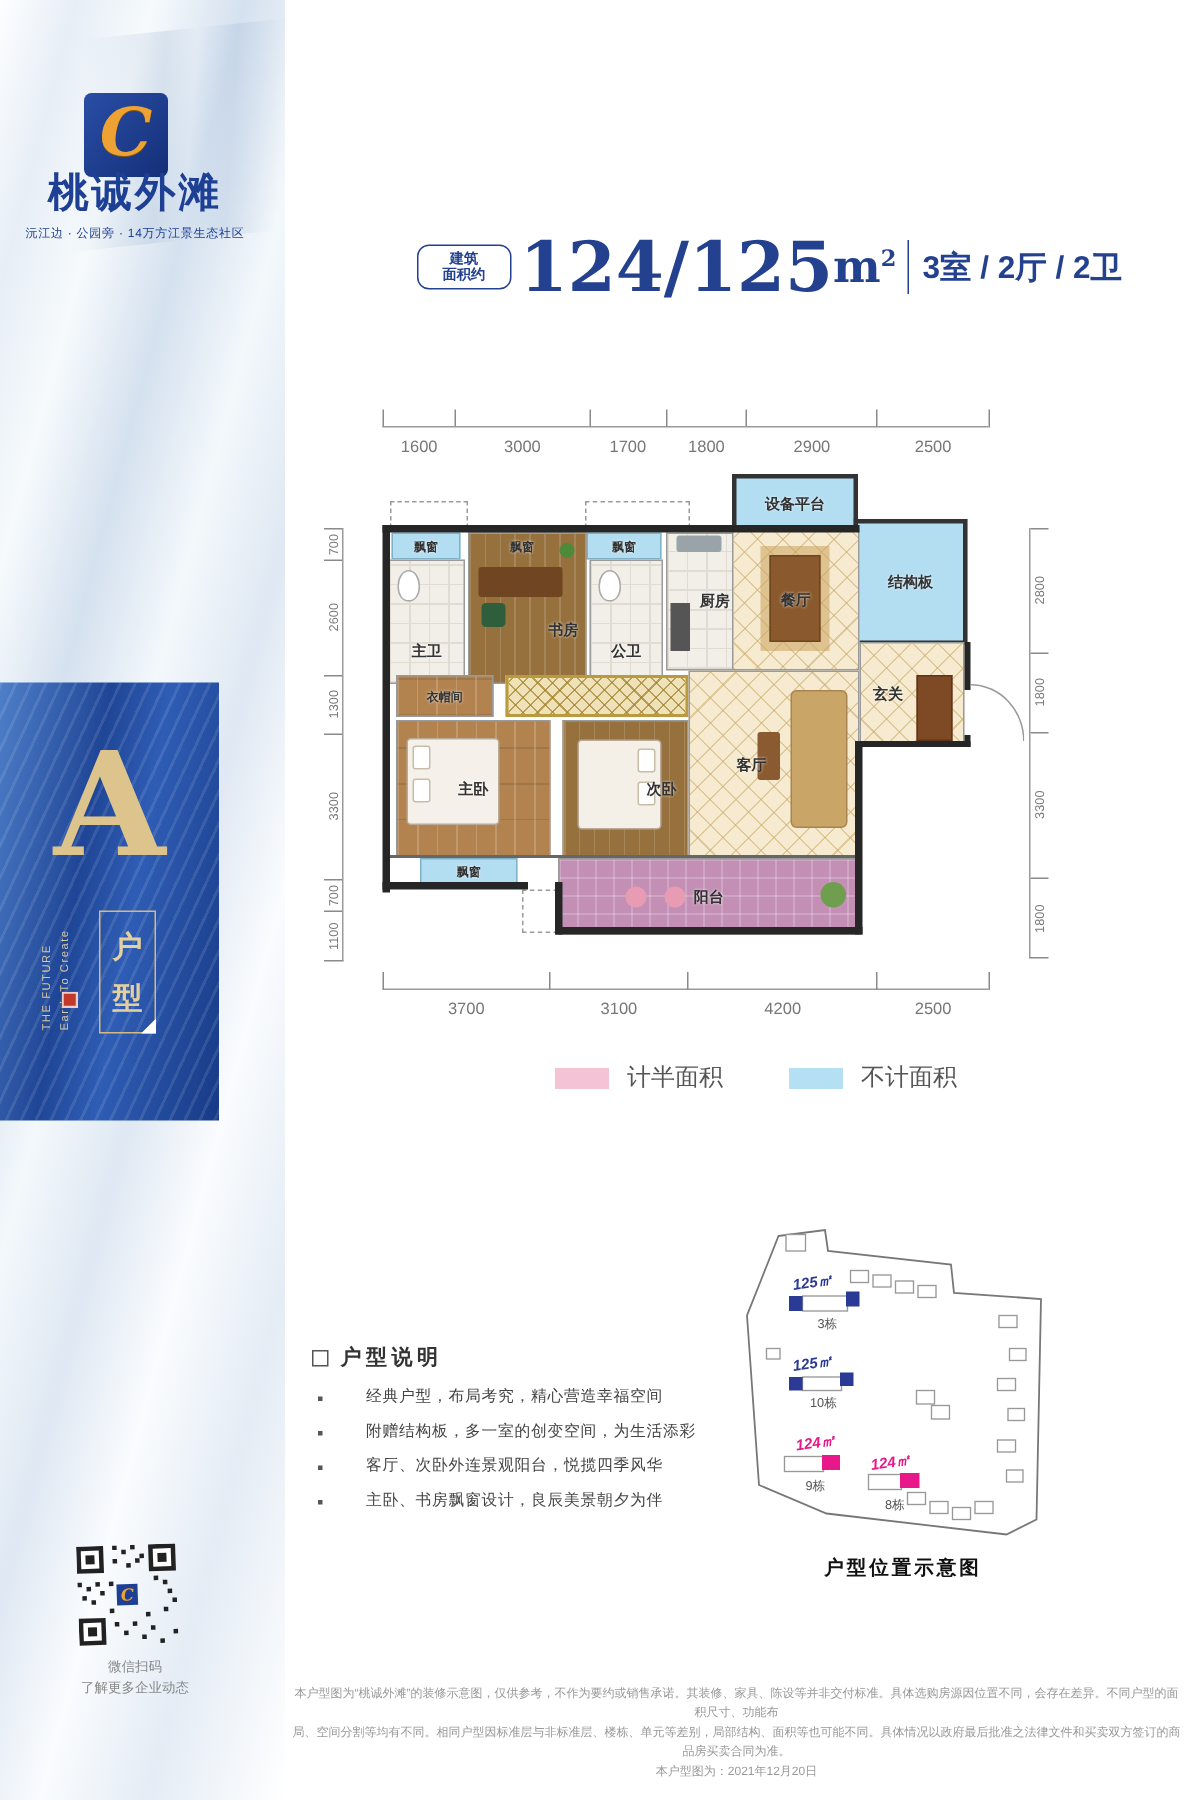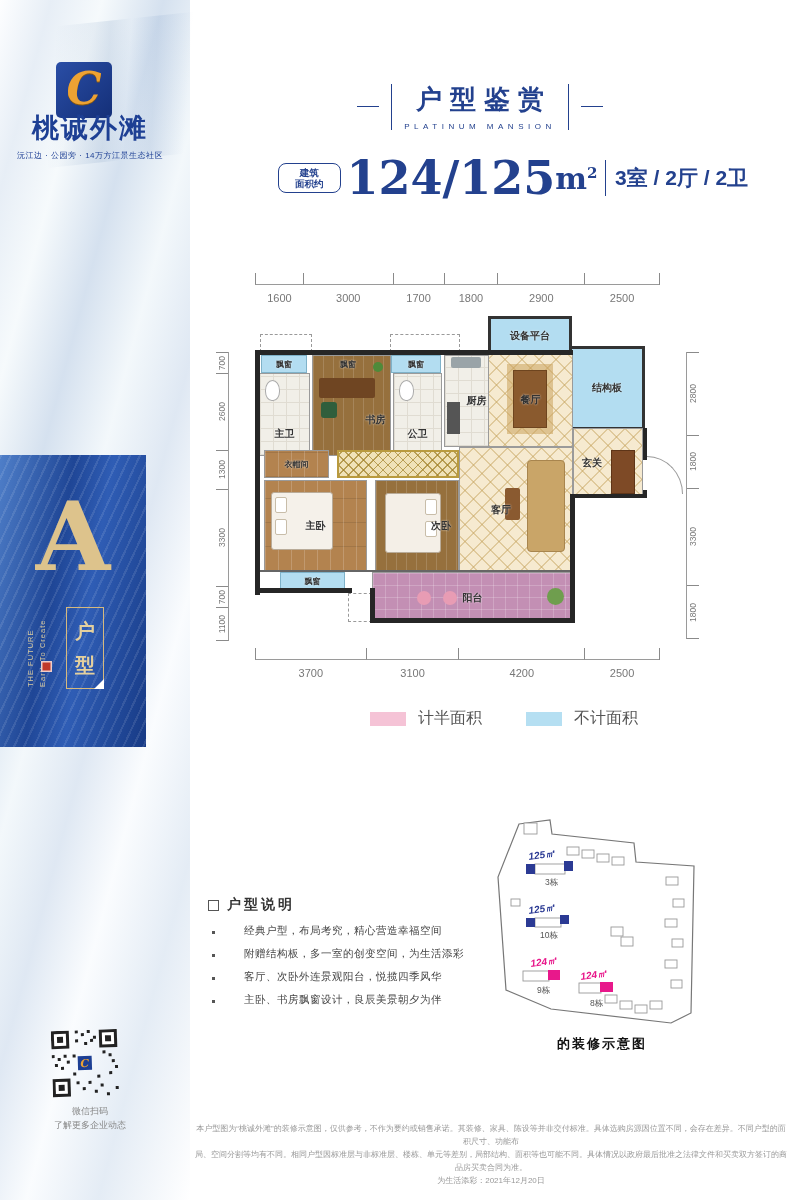--- a/index.html
+++ b/index.html
@@ -214,30 +214,20 @@
       </g>
       <rect x="26" y="26" width="14" height="14" fill="#1d3f94"></rect>
       <text x="33" y="37" text-anchor="middle" font-size="11" font-style="italic" font-weight="bold" fill="#eda233" font-family="DejaVu Serif, serif">C</text>
     </svg>
   </div>
   <div class="qr-cap">
     <div>微信扫码</div>
     <div>了解更多企业动态</div>
   </div>
 
-  <div class="header">
-    <div class="h-dash"></div>
-    <div class="h-bar"></div>
-    <div class="h-mid">
-      <div class="h-title">户型鉴赏</div>
-      <div class="h-sub">PLATINUM MANSION</div>
-    </div>
-    <div class="h-bar"></div>
-    <div class="h-dash"></div>
-  </div>
 
   <div class="spec">
     <div class="spec-box">
       <div>建筑</div>
       <div>面积约</div>
     </div>
     <div class="spec-val">124/125</div>
     <div class="spec-unit"><span>m</span><sup>2</sup></div>
     <div class="spec-div"></div>
     <div class="spec-rooms">3室 / 2厅 / 2卫</div>
@@ -479,22 +469,22 @@
       </g>
       <text class="sp-blue" x="36" y="45" transform="rotate(-8 36 45)">125㎡</text>
       <text class="sp-bld" x="52" y="70">3栋</text>
       <text class="sp-blue" x="36" y="99" transform="rotate(-8 36 99)">125㎡</text>
       <text class="sp-bld" x="47" y="123">10栋</text>
       <text class="sp-pink" x="38" y="152" transform="rotate(-8 38 152)">124㎡</text>
       <text class="sp-bld" x="44" y="178">9栋</text>
       <text class="sp-pink" x="88" y="165" transform="rotate(-8 88 165)">124㎡</text>
       <text class="sp-bld" x="97" y="191">8栋</text>
     </svg>
-    <div class="sp-cap">的装修示意图</div>
+    <div class="sp-cap">户型位置示意图</div>
   </div>
 
   <div class="footer">
     <div>本户型图为“桃诚外滩”的装修示意图，仅供参考，不作为要约或销售承诺。其装修、家具、陈设等并非交付标准。具体选购房源因位置不同，会存在差异。不同户型的面积尺寸、功能布</div>
     <div>局、空间分割等均有不同。相同户型因标准层与非标准层、楼栋、单元等差别，局部结构、面积等也可能不同。具体情况以政府最后批准之法律文件和买卖双方签订的商品房买卖合同为准。</div>
-    <div>为生活添彩：2021年12月20日</div>
+    <div>本户型图为：2021年12月20日</div>
   </div>
 
 </div>
 
 </body></html>

